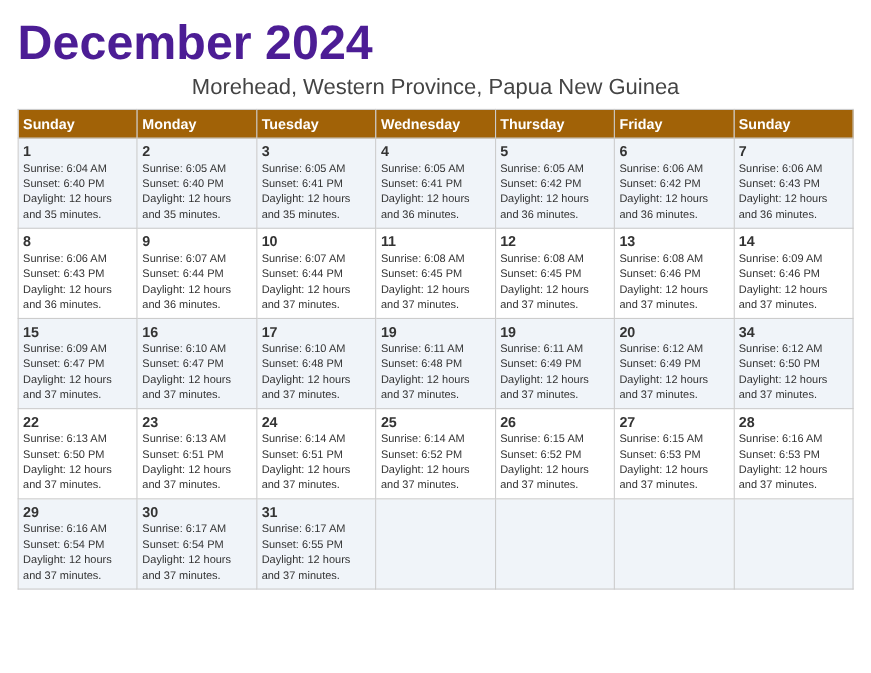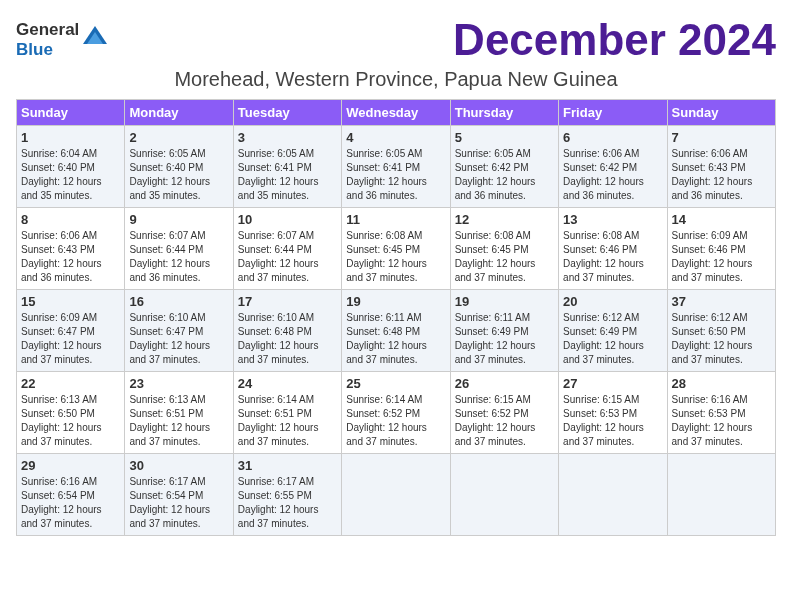--- a/index.html
+++ b/index.html
@@ -41,21 +41,21 @@
       color: #444;
       text-align: center;
       margin-bottom: 8px;
     }
     table {
       width: 100%;
       border-collapse: collapse;
       table-layout: fixed;
     }
     th {
-      background-color: #8b5cf6;
+      background-color: #a16207;
       color: #fff;
       font-size: 13px;
       font-weight: bold;
       padding: 5px 4px;
       text-align: left;
       border: 1px solid #ccc;
     }
     td {
       vertical-align: top;
       border: 1px solid #ccc;
@@ -84,34 +84,20 @@
       color: #333;
     }
     td.empty {
       background: #f9f9f9;
     }
   </style>
 </head>
 <body>
 
 <div class="header">
-  <div class="logo">
-    <div>
-      <div style="display:flex;align-items:center;">
-        <div>
-          <div style="font-size:17px;font-weight:bold;color:#333;line-height:1.15;">General</div>
-          <div style="font-size:17px;font-weight:bold;color:#1a6bb5;line-height:1.15;">Blue</div>
-        </div>
-        <svg class="logo-icon" viewBox="0 0 28 28" xmlns="http://www.w3.org/2000/svg">
-          <polygon points="14,2 26,20 2,20" fill="#1a6bb5"></polygon>
-          <polygon points="14,8 22,20 6,20" fill="#4a9de0"></polygon>
-        </svg>
-      </div>
-    </div>
-  </div>
   <div class="title-block">
     <div class="month-title">December 2024</div>
   </div>
 </div>
 
 <div class="subtitle">Morehead, Western Province, Papua New Guinea</div>
 
 <table>
   <thead>
     <tr id="header-row">
@@ -204,21 +190,21 @@
         </td>
         <td>
           <span class="day-num">19</span>
           <div class="day-info">Sunrise: 6:11 AM<br>Sunset: 6:49 PM<br>Daylight: 12 hours and 37 minutes.</div>
         </td>
         <td>
           <span class="day-num">20</span>
           <div class="day-info">Sunrise: 6:12 AM<br>Sunset: 6:49 PM<br>Daylight: 12 hours and 37 minutes.</div>
         </td>
         <td>
-          <span class="day-num">37</span>
+          <span class="day-num">34</span>
           <div class="day-info">Sunrise: 6:12 AM<br>Sunset: 6:50 PM<br>Daylight: 12 hours and 37 minutes.</div>
         </td>
       </tr>
       <tr>
         <td>
           <span class="day-num">22</span>
           <div class="day-info">Sunrise: 6:13 AM<br>Sunset: 6:50 PM<br>Daylight: 12 hours and 37 minutes.</div>
         </td>
         <td>
           <span class="day-num">23</span>

